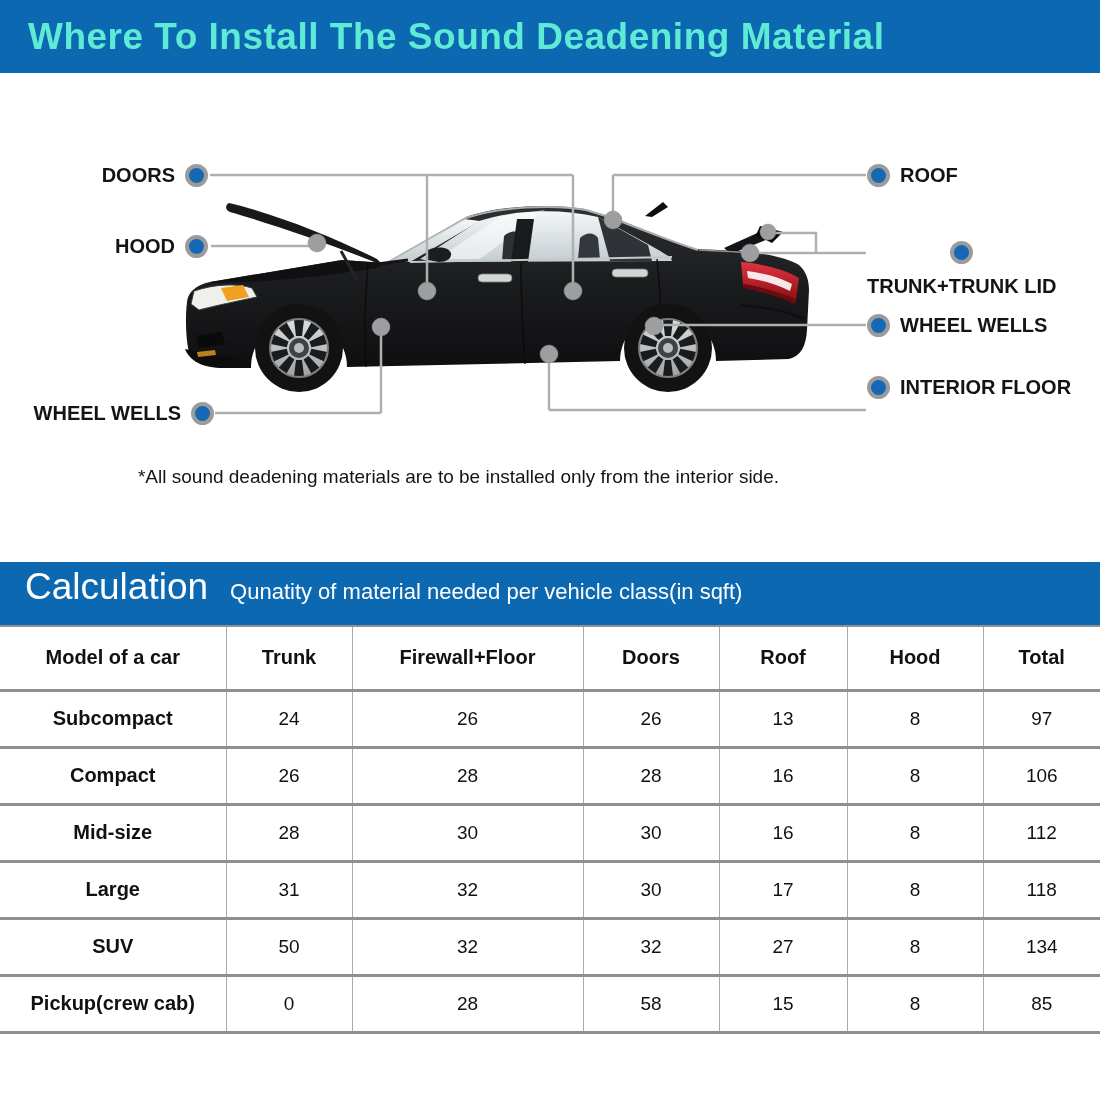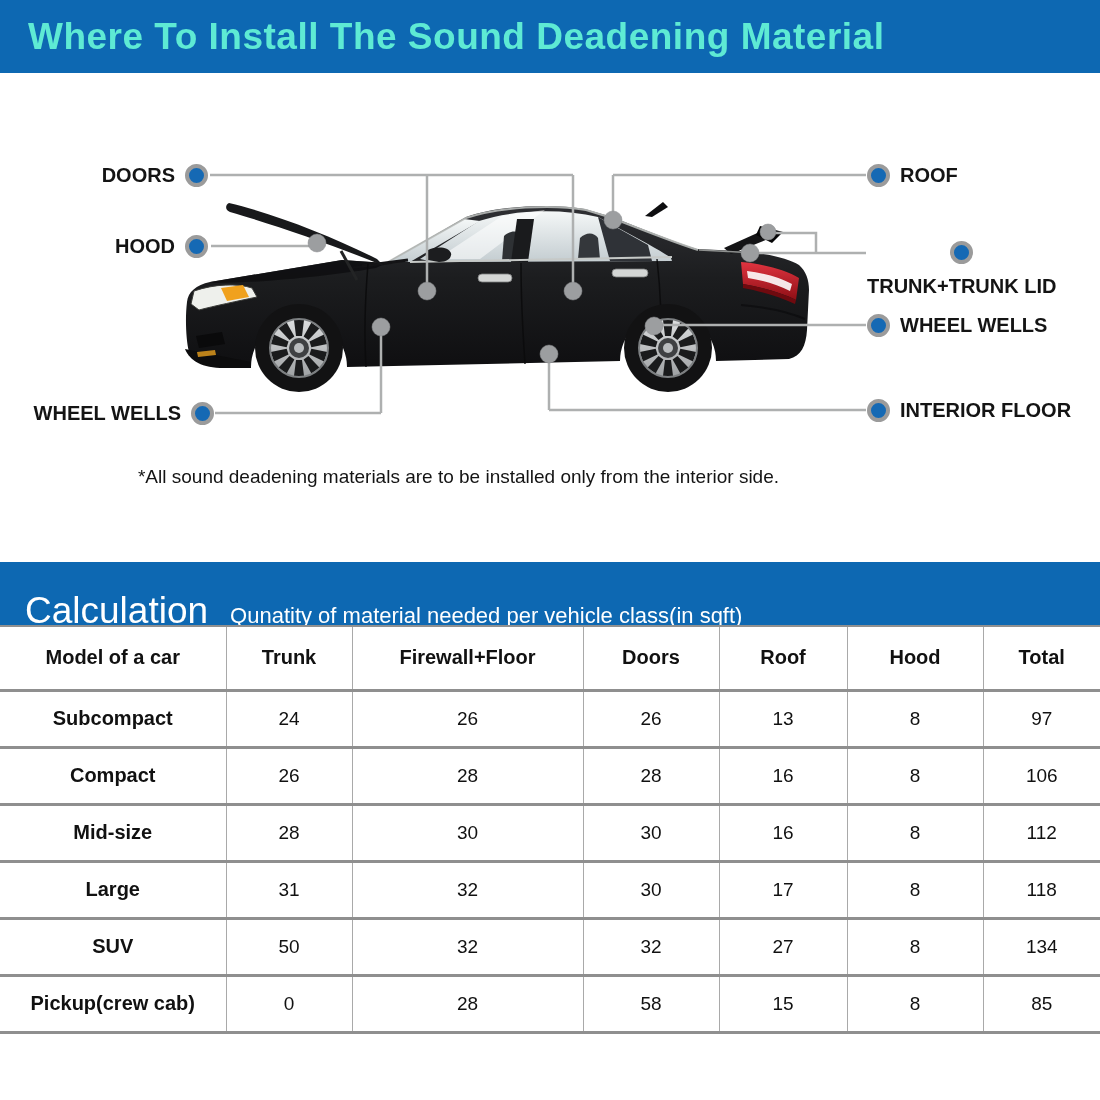--- a/index.html
+++ b/index.html
@@ -15,21 +15,21 @@
   .car-svg { position:absolute; top:0; left:0; z-index:1; }
   .lbl { position:absolute; z-index:2; display:flex; align-items:center; gap:10px;
          font-weight:bold; font-size:20px; color:#141414; height:24px; line-height:24px; white-space:nowrap; }
   .dot { width:15px; height:15px; border-radius:50%; background:#1569b4;
          border:4px solid #9b9b9b; box-sizing:content-box; flex:0 0 auto; }
   .note { position:absolute; z-index:2; top:466px; left:0; width:917px; text-align:center;
           font-size:19px; color:#141414; }
 
   
   .calc { position:absolute; top:562px; left:0; width:1100px; height:63px; background:#0d68b2;
-          display:flex; align-items:baseline; gap:22px; padding-left:25px; padding-top:28px; color:#fff; }
+          display:flex; align-items:baseline; gap:22px; padding-left:25px; padding-top:4px; color:#fff; }
   .calc .calc-title { font-size:37px; font-weight:400; }
   .calc .calc-sub { font-size:22px; font-weight:400; }
 
   
   .tbl { position:absolute; top:625px; left:0; width:1100px; border-collapse:collapse;
          table-layout:fixed; text-align:center; color:#111;
          border-top:2px solid #909090; }
   .tbl tr { border-bottom:3px solid #8f8f8f; }
   .tbl th, .tbl td { border-left:1px solid #a9a9a9; vertical-align:middle;margin-left:44px; }
   .tbl th:first-child, .tbl td:first-child { border-left:none; }
@@ -216,21 +216,21 @@
     <span>ROOF</span>
   </div>
   <div class="lbl" style="left:867px; top:241px;flex-direction:column;">
     <span class="dot"></span>
     <span>TRUNK+TRUNK LID</span>
   </div>
   <div class="lbl" style="left:867px; top:313px;">
     <span class="dot"></span>
     <span>WHEEL WELLS</span>
   </div>
-  <div class="lbl" style="left:867px; top:398px;">
+  <div class="lbl" style="left:867px; top:375px;">
     <span class="dot"></span>
     <span>INTERIOR FLOOR</span>
   </div>
 
   <div class="note">*All sound deadening materials are to be installed only from the interior side.</div>
 
   <div class="calc">
     <span class="calc-title">Calculation</span>
     <span class="calc-sub">Qunatity of material needed per vehicle class(in sqft)</span>
   </div>

